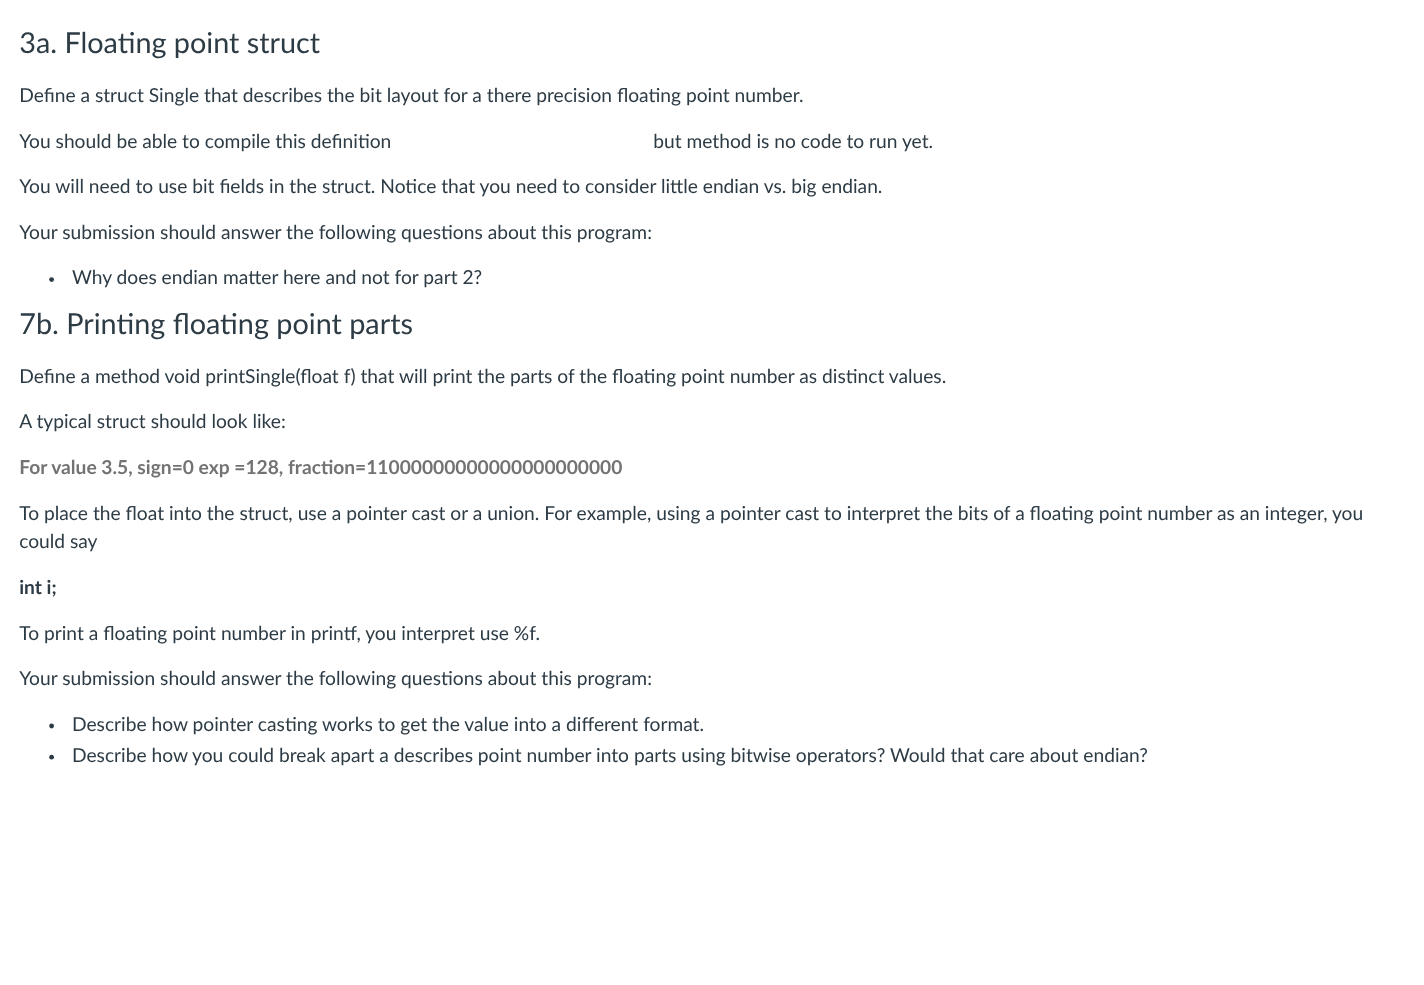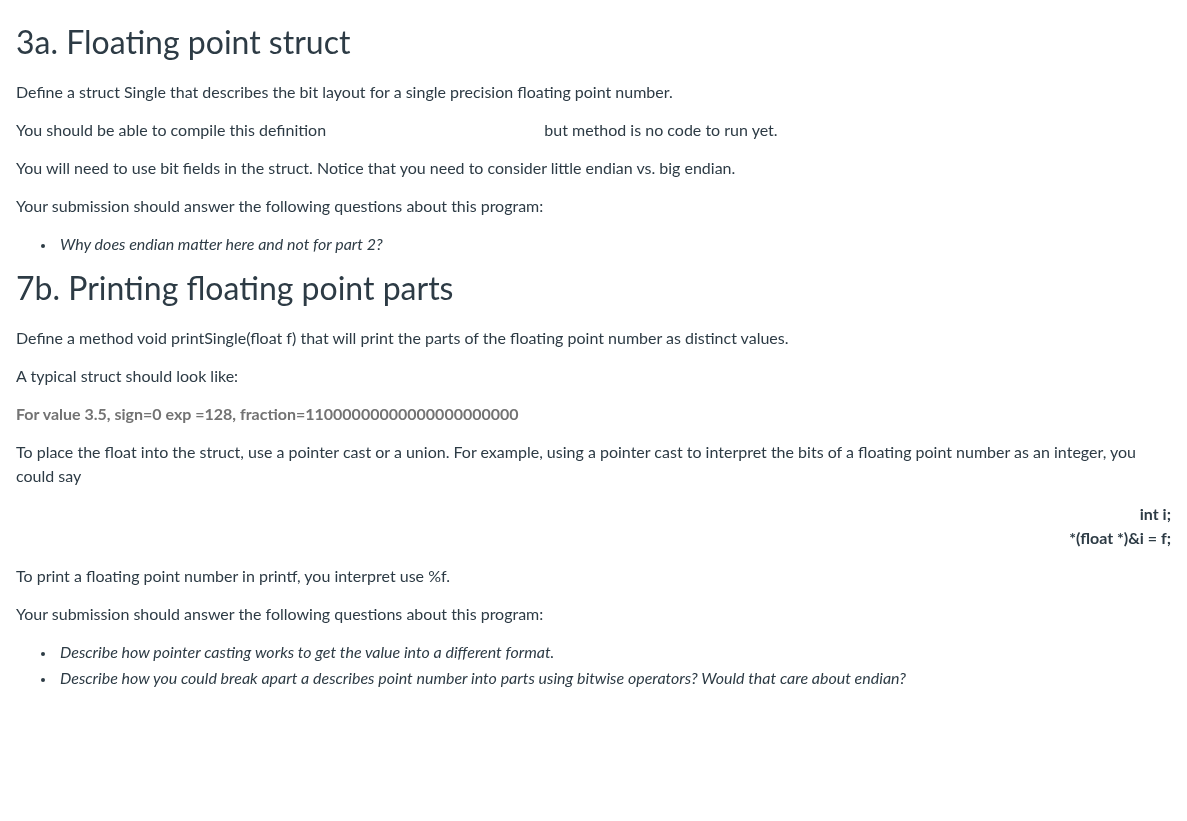--- a/index.html
+++ b/index.html
@@ -10,21 +10,21 @@
     body {
       font-family: "Lato", "Helvetica Neue", Helvetica, Arial, sans-serif;
       color: #2d3b45;
       background: #ffffff;
       padding: 12px 16px;
       font-size: 16px;
       line-height: 1.5;
       width: 1187px;
     }
     h2.section-heading {
-      font-size: 32px;
+      font-size: 24px;
       font-weight: 400;
       color: #2d3b45;
       margin-bottom: 14px;
       margin-top: 6px;
     }
     p.body-text {
       margin-bottom: 14px;
       color: #2d3b45;
     }
     p.bold-text {
@@ -33,43 +33,41 @@
       color: #737373;
     }
     .inline-gap {
       display: inline-block;
       width: 210px;
     }
     ul.bullet-list {
       list-style-type: disc;
       padding-left: 40px;
       margin-bottom: 8px;
-      font-style: italic;
     }
     ul.bullet-list li {
       margin-bottom: 2px;
       color: #2d3b45;
       padding-left: 4px;
     }
     ul.bullet-list li::marker {
       font-size: 12px;
     }
     .code-block {
       font-weight: 700;
       margin-bottom: 14px;
       line-height: 1.5;
-      text-align: right;
     }
   </style>
 </head>
 <body>
 
 <h2 class="section-heading">3a. Floating point struct</h2>
 
-<p class="body-text">Define a struct Single that describes the bit layout for a single precision floating point number.</p>
+<p class="body-text">Define a struct Single that describes the bit layout for a there precision floating point number.</p>
 
 <p class="body-text">
   <span>You should be able to compile this definition</span>
   <span class="inline-gap"></span>
   <span>but method is no code to run yet.</span>
 </p>
 
 <p class="body-text">You will need to use bit fields in the struct. Notice that you need to consider little endian vs. big endian.</p>
 
 <p class="body-text">Your submission should answer the following questions about this program:</p>
@@ -83,21 +81,20 @@
 <p class="body-text">Define a method void printSingle(float f) that will print the parts of the floating point number as distinct values.</p>
 
 <p class="body-text">A typical struct should look like:</p>
 
 <p class="bold-text">For value 3.5, sign=0 exp =128, fraction=11000000000000000000000</p>
 
 <p class="body-text">To place the float into the struct, use a pointer cast or a union. For example, using a pointer cast to interpret the bits of a floating point number as an integer, you could say</p>
 
 <div class="code-block">
   <div>int i;</div>
-  <div>*(float *)&amp;i = f;</div>
 </div>
 
 <p class="body-text">To print a floating point number in printf, you interpret use %f.</p>
 
 <p class="body-text">Your submission should answer the following questions about this program:</p>
 
 <ul class="bullet-list">
   <li>Describe how pointer casting works to get the value into a different format.</li>
   <li>Describe how you could break apart a describes point number into parts using bitwise operators? Would that care about endian?</li>
 </ul>

